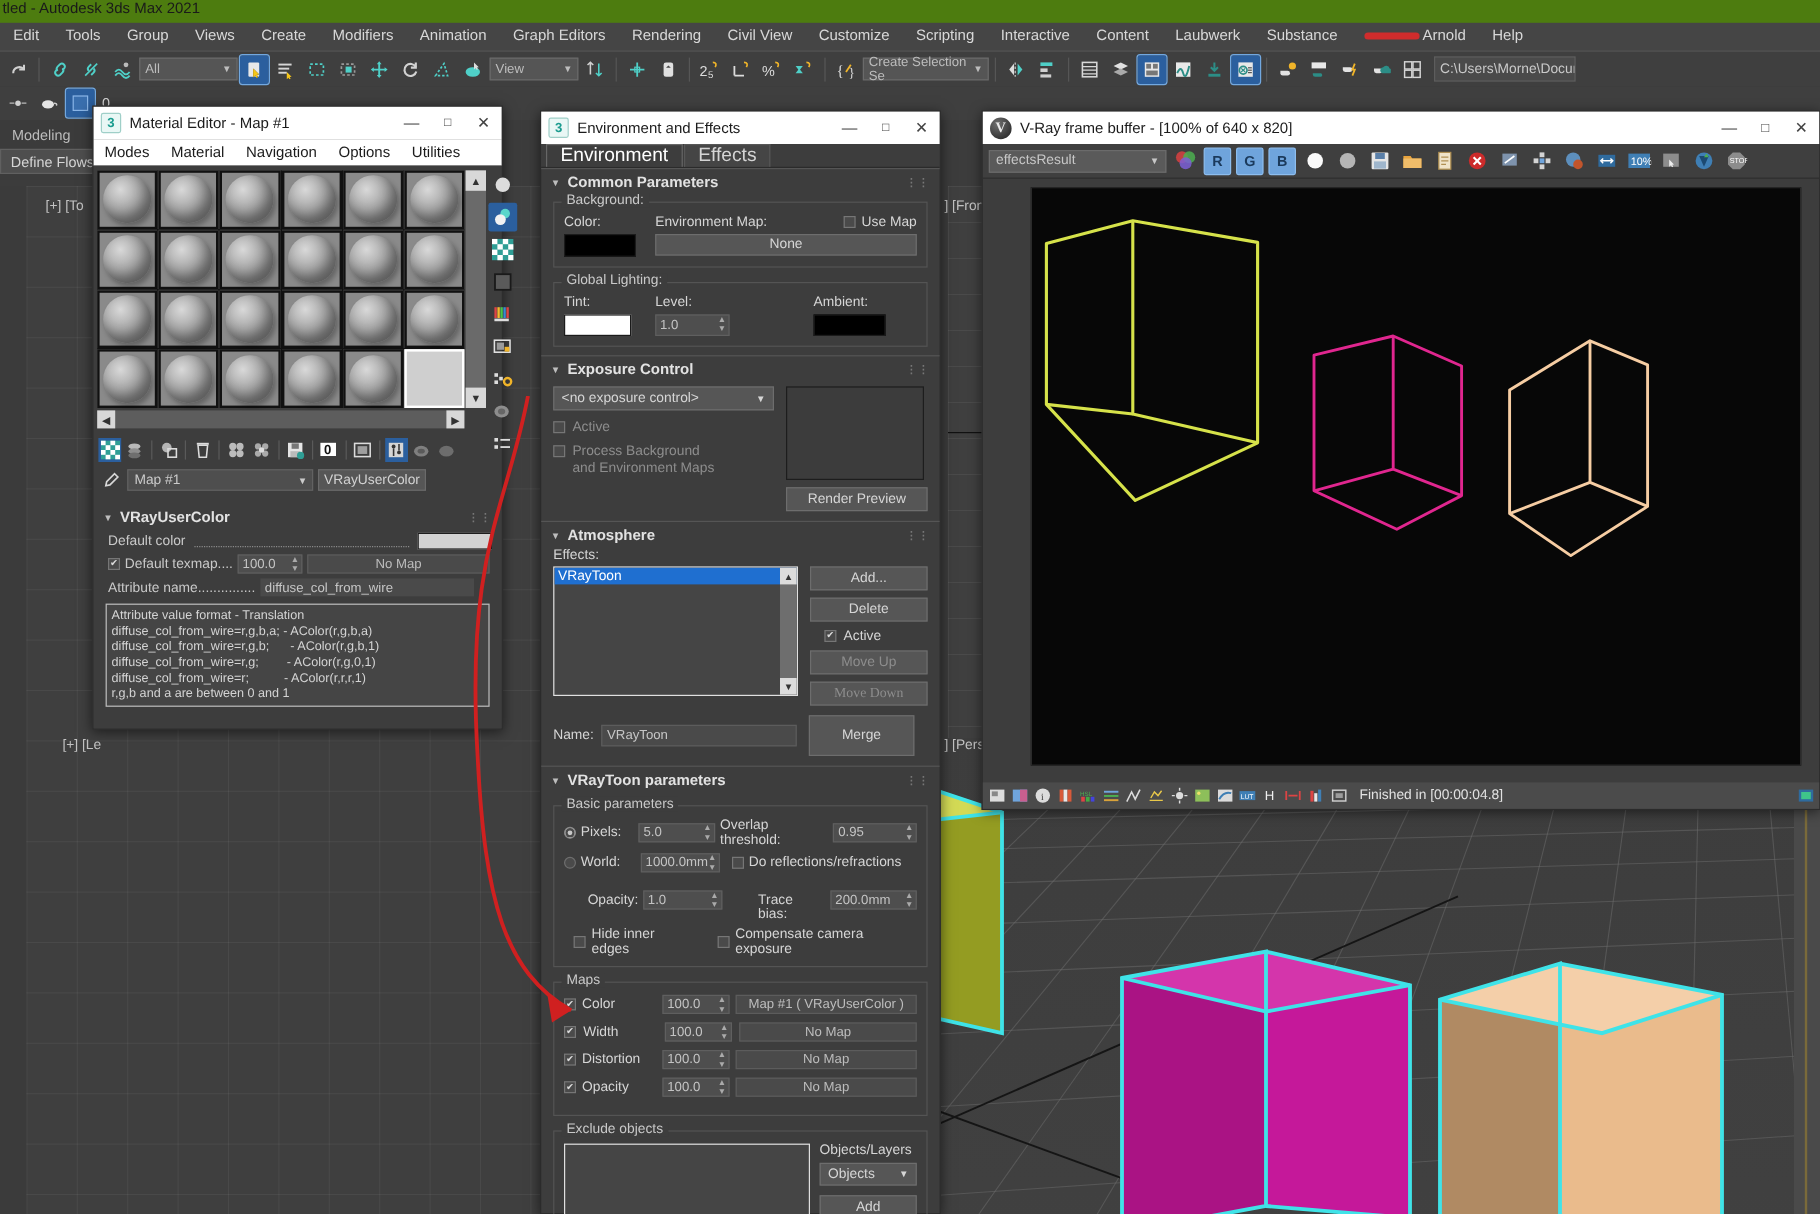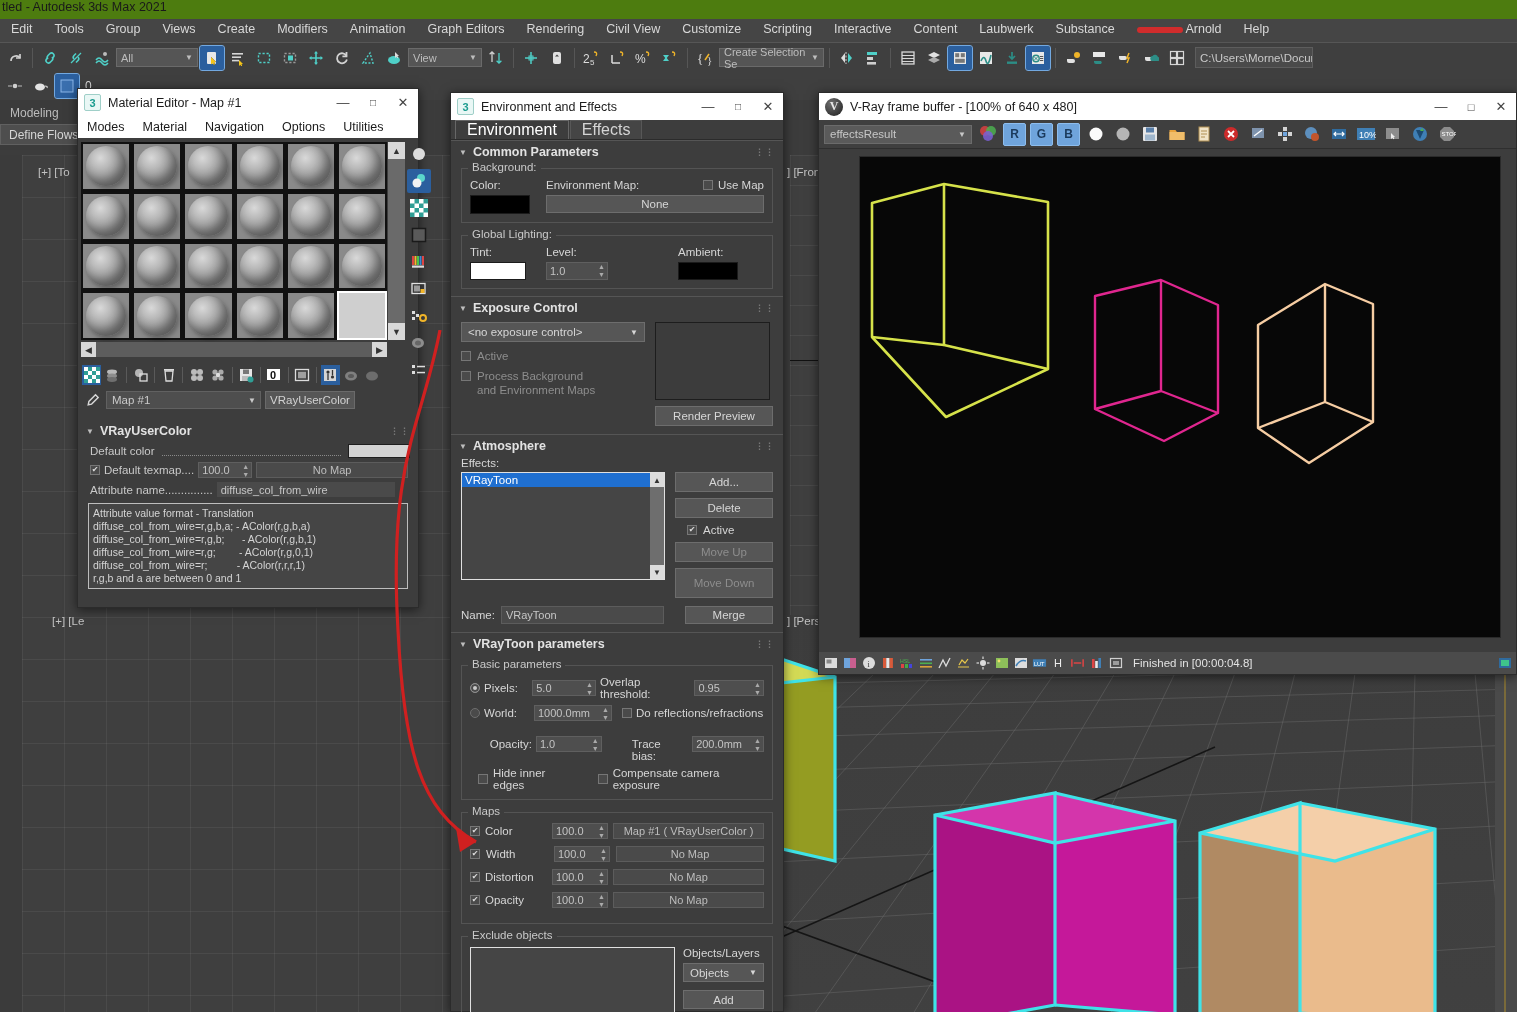--- a/index.html
+++ b/index.html
@@ -1093,27 +1093,27 @@
           </div>
         </div>
         <div style="flex:1;display:flex;flex-direction:column;gap:6px;">
           <div class="btn" style="height:20px;">Add...</div>
           <div class="btn" style="height:20px;">Delete</div>
           <div style="display:flex;align-items:center;gap:6px;font-size:11.5px;padding-left:12px;">
             <span class="chk on"></span>
             <span>Active</span>
           </div>
           <div class="btn dis" style="height:20px;">Move Up</div>
-          <div class="btn dis" style="height:30px;">Move Down</div>
+          <div class="btn dis" style="height:20px;font-family:Liberation Serif, serif;">Move Down</div>
         </div>
       </div>
       <div style="display:flex;align-items:center;gap:6px;padding:8px 10px 6px 10px;font-size:11.5px;">
         <span>Name:</span>
         <span class="attr-val" style="width:163px;height:18px;border:1px solid #5c5c5c;">VRayToon</span>
-        <div class="btn" style="height:18px;width:88px;margin-left:15px;">Merge</div>
+        <div class="btn" style="height:34px;width:88px;margin-left:4px;">Merge</div>
       </div>
     </div>
 
     <div class="env-section" style="margin-top:2px;">
       <div class="rollout-hdr">
         <span class="tri">▼</span>
         <span>VRayToon parameters</span>
         <span class="grip">⋮⋮</span>
       </div>
 
@@ -1131,21 +1131,21 @@
           <span>Overlap threshold:</span>
           <span class="spin" style="width:72px;">
             <span>0.95</span>
             <span class="arrows">▲<br>▼</span>
           </span>
         </div>
 
         <div style="display:flex;align-items:center;font-size:11.5px;gap:4px;margin-bottom:5px;">
           <span class="radio"></span>
           <span style="width:46px;">World:</span>
-          <span class="spin" style="width:78px;">
+          <span class="spin" style="width:66px;">
             <span>1000.0mm</span>
             <span class="arrows">▲<br>▼</span>
           </span>
           <span class="chk" style="margin-left:6px;"></span>
           <span>Do reflections/refractions</span>
         </div>
 
         <div style="display:flex;align-items:center;font-size:11.5px;gap:4px;margin-bottom:5px;">
           <span style="width:62px;text-align:right;">Opacity:</span>
           <span class="spin" style="width:66px;">
@@ -1222,21 +1222,21 @@
             <div class="btn" style="height:19px;margin-top:8px;">Add</div>
           </div>
         </div>
       </div>
     </div>
   </div>
 
   <div class="win" id="vfb">
     <div class="win-title">
       <div class="vrlogo">V</div>
-      <span class="wt-text">V-Ray frame buffer - [100% of 640 x 480]</span>
+      <span class="wt-text">V-Ray frame buffer - [100% of 640 x 820]</span>
       <div class="win-btns">
         <div>—</div>
         <div style="font-size:11px;">□</div>
         <div>✕</div>
       </div>
     </div>
 
     <div class="vfb-toolbar">
       <div class="vfb-combo">
         <span>effectsResult</span>

